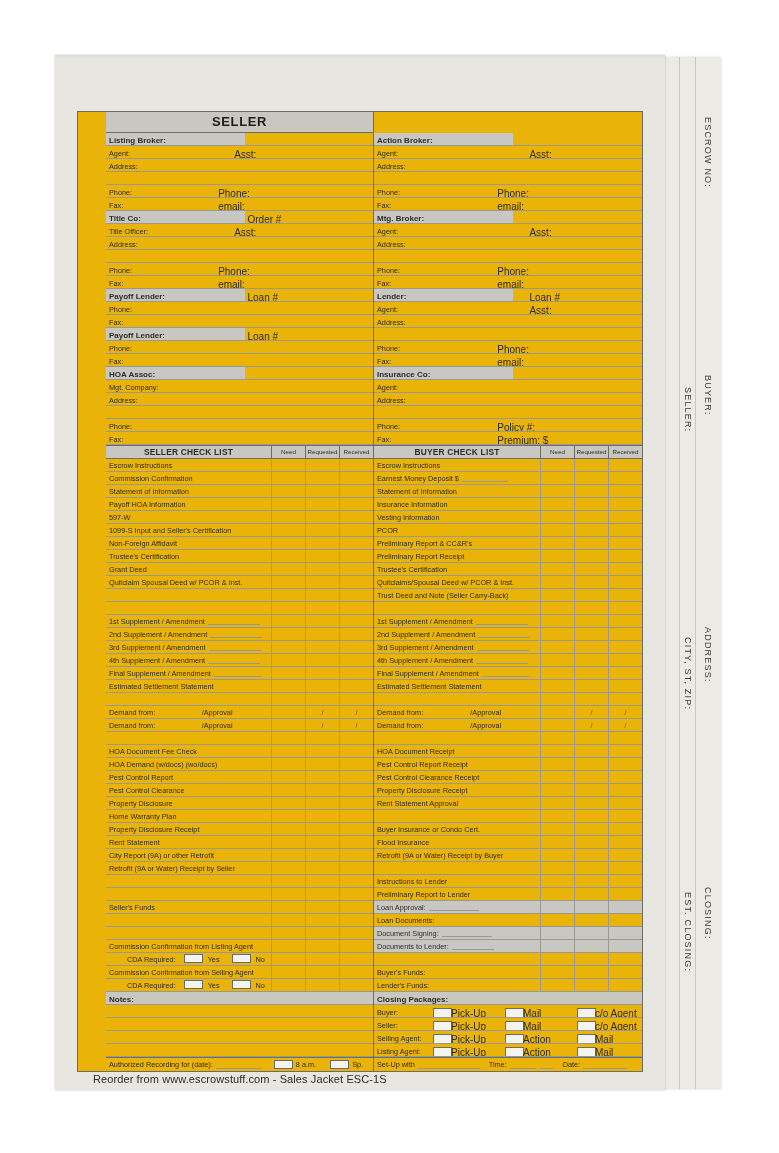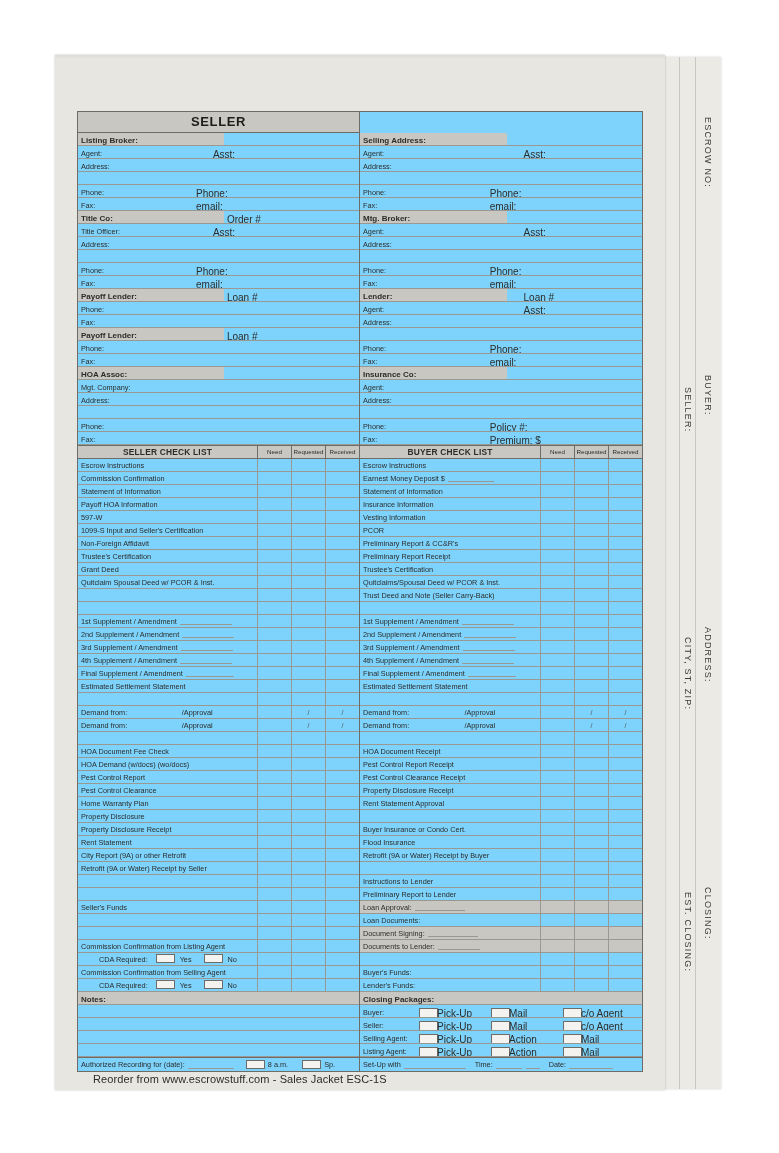--- a/index.html
+++ b/index.html
@@ -49,24 +49,25 @@
     white-space: nowrap;
     font-family: "Liberation Sans", sans-serif;
   }
 
   
   #form {
     position: absolute;
     left: 22px; top: 56px;
     width: 566px;
     border: 1px solid #6d6c68;
-    background: #7dd3fc;
+    background: #eab308;
     font-size: 7.2px;
     color: #2c2c2a;
     box-sizing: border-box;
+    padding-left: 28px;
   }
   .cols { display: flex; }
   .col { width: 50%; box-sizing: border-box; }
   .col.left { border-right: 1px solid #6d6c68; }
 
   .bighdr {
     text-align: center;
     font-size: 13px;
     font-weight: bold;
     letter-spacing: .6px;
@@ -312,21 +313,21 @@
           <div class="row">
             <span class="lbl">Phone:</span>
           </div>
           <div class="row">
             <span class="lbl">Fax:</span>
           </div>
         </div>
       <div class="col" id="buyer-contacts">
           <div class="row section">
             <div class="shade"></div>
-            <span class="lbl">Selling Address:</span>
+            <span class="lbl">Action Broker:</span>
           </div>
           <div class="row">
             <span class="lbl">Agent:</span>
             <span class="lbl2" style="left: 58%;">Asst:</span>
           </div>
           <div class="row">
             <span class="lbl">Address:</span>
           </div>
           <div class="row"></div>
           <div class="row">
@@ -559,27 +560,27 @@
               <div class="c"></div>
               <div class="c"></div>
             </div>
             <div class="clrow">
               <div class="t"><span>Pest Control Clearance</span></div>
               <div class="c"></div>
               <div class="c"></div>
               <div class="c"></div>
             </div>
             <div class="clrow">
+              <div class="t"><span>Property Disclosure</span></div>
+              <div class="c"></div>
+              <div class="c"></div>
+              <div class="c"></div>
+            </div>
+            <div class="clrow">
               <div class="t"><span>Home Warranty Plan</span></div>
-              <div class="c"></div>
-              <div class="c"></div>
-              <div class="c"></div>
-            </div>
-            <div class="clrow">
-              <div class="t"><span>Property Disclosure</span></div>
               <div class="c"></div>
               <div class="c"></div>
               <div class="c"></div>
             </div>
             <div class="clrow">
               <div class="t"><span>Property Disclosure Receipt</span></div>
               <div class="c"></div>
               <div class="c"></div>
               <div class="c"></div>
             </div>

